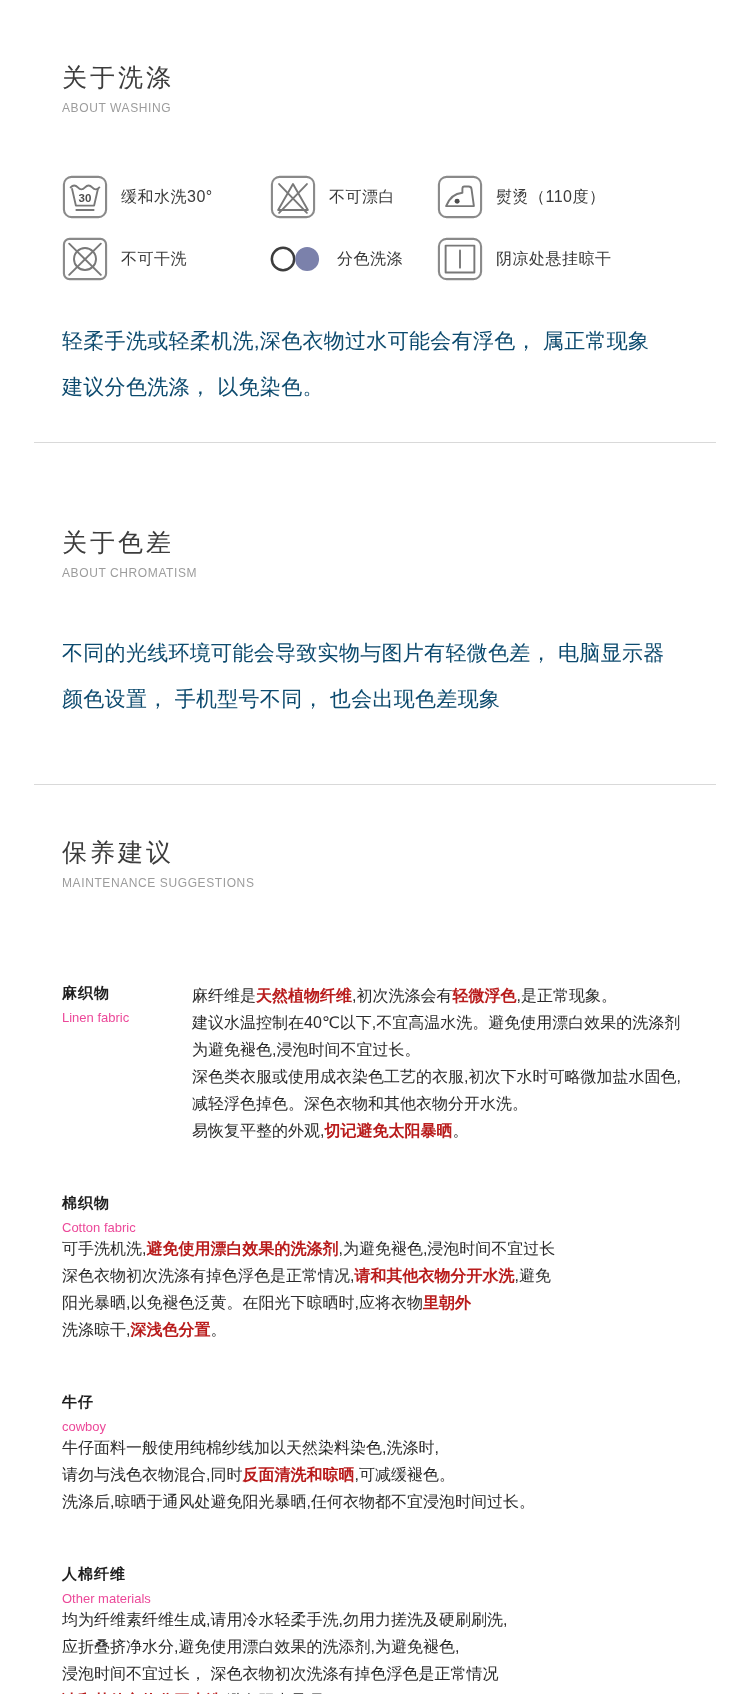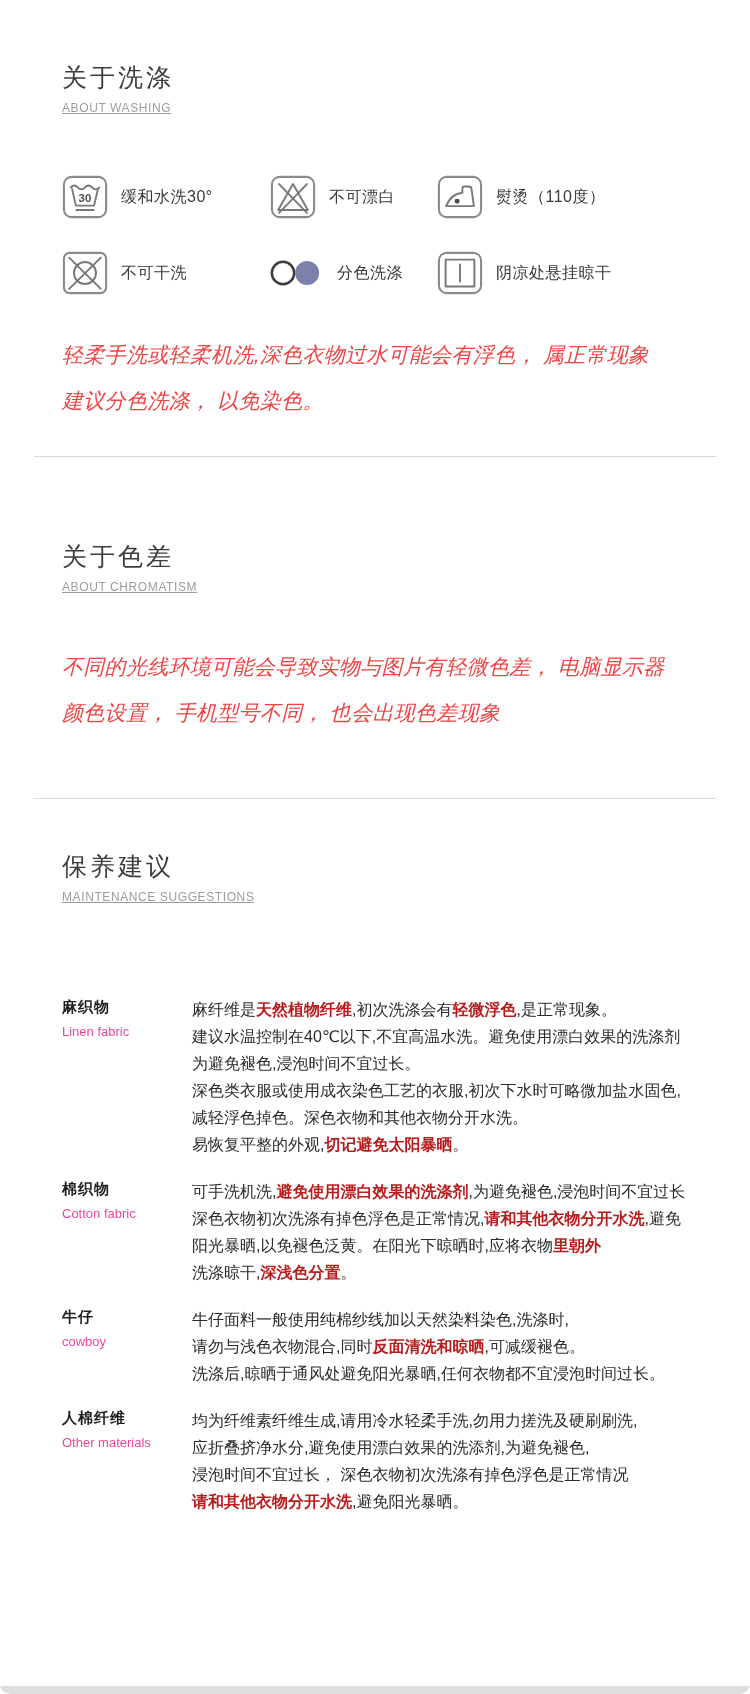--- a/index.html
+++ b/index.html
@@ -2,48 +2,48 @@
 <html><head>
 <meta charset="utf-8">
 <style>
   * { margin:0; padding:0; box-sizing:border-box; }
   html,body { background:#fff; }
   body { font-family:"Liberation Sans","DejaVu Sans",sans-serif; }
   .page { width:750px; min-height:1694px; background:#fff; display:flex; flex-direction:column; overflow:hidden;border-radius:10px; }
 
   
   .sec-title { font-size:25px; font-weight:500; color:#3d3d3d; letter-spacing:3px; line-height:30px; }
-  .sec-sub { font-size:12px; color:#9c9c9c; letter-spacing:0.6px; margin-top:9px;text-decoration:underline; }
+  .sec-sub { font-size:12px; color:#9c9c9c; letter-spacing:0.6px; margin-top:9px; }
 
   
   .sec1 { padding:62px 56px 0 62px; }
-  .icon-grid { margin-top:59px; display:grid; grid-template-columns:208px 167px 1fr; row-gap:30px; }
+  .icon-grid { margin-top:59px; display:grid; grid-template-columns:208px 167px 1fr; row-gap:16px; }
   .icon-cell { display:flex; align-items:center; min-height:46px; }
   .icn { width:46px; height:46px; flex:0 0 auto; display:inline-flex; align-items:center; justify-content:center; }
   .icn.wide { width:54px; height:32px; }
   .icn svg { display:block; }
   .icn-label { margin-left:13px; font-size:16px; color:#3a3a3a; letter-spacing:0.5px; white-space:nowrap; }
 
   .big-note { margin-top:36px; }
-  .big-note div { font-size:21px; line-height:46px; color:#ef4444; letter-spacing:0.3px; white-space:nowrap;font-style:italic; }
+  .big-note div { font-size:21px; line-height:46px; color:#0c4a6e; letter-spacing:0.3px; white-space:nowrap; }
 
   .divider { height:1px; background:#d9d9d9; margin:0 34px; }
   .sec1 .divider, .sec2 .divider { margin-left:-28px; margin-right:-22px; }
   .d1 { margin-top:32px !important; }
 
   
   .sec2 { padding:84px 56px 0 62px; }
   .sec2 .big-note { margin-top:50px; }
   .d2 { margin-top:62px !important; }
 
   
   .sec3 { padding:52px 40px 54px 62px; }
   .m-items { margin-top:92px; }
   .m-item { display:flex; align-items:flex-start; }
-  .m-item + .m-item { margin-top:20px; }
+  .m-item + .m-item { margin-top:48px;flex-direction:column; }
   .m-label { width:130px; flex:0 0 auto; padding-top:2px; }
   .m-cn { font-size:15px; font-weight:700; color:#1f1f1f; letter-spacing:1px; }
   .m-en { font-size:13px; color:#ec4899; margin-top:7px; }
   .m-text { flex:1; font-size:16px; line-height:27px; color:#2b2b2b; }
   .m-text div { min-height:27px; }
   .m-text .b { font-weight:700; color:#b91c1c; }
 
   .bottom-strip { margin-top:auto; height:8px; background:#dedede; }
 
   svg .st { fill:none; stroke:#787878; stroke-width:2; stroke-linecap:round; stroke-linejoin:round; }

